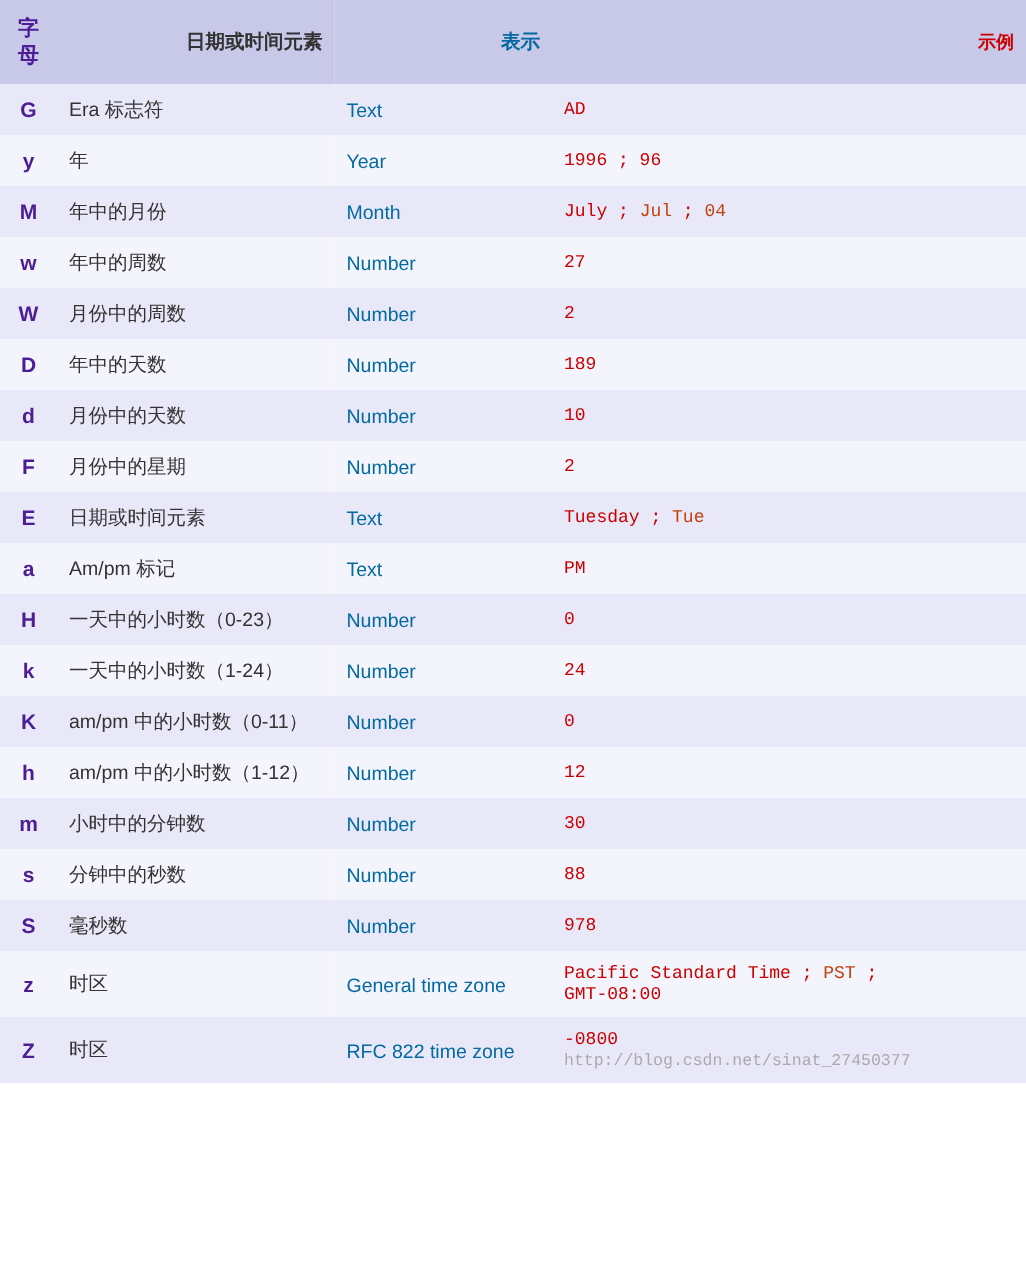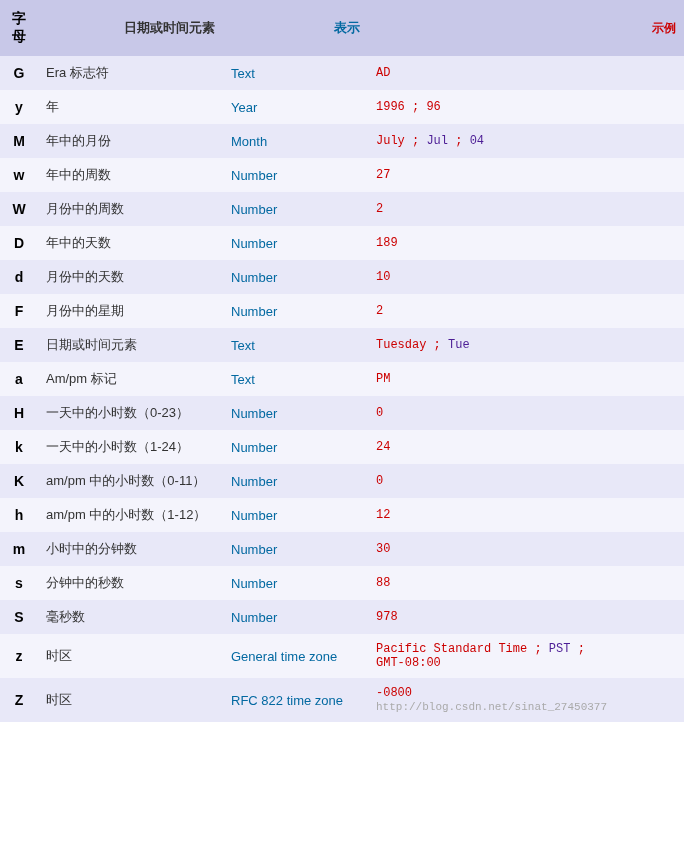--- a/index.html
+++ b/index.html
@@ -29,21 +29,21 @@
     tbody tr:nth-child(even) {
       background: #f4f4fc;
     }
     td {
       padding: 8px 8px;
       vertical-align: middle;
       color: #333;
     }
     .col-char {
       width: 38px;
-      color: #000000;
+      color: #4c1d95;
       font-weight: bold;
       font-size: 14px;
       text-align: center;
       margin-top: 47px;
     }
     .col-element {
       width: 185px;
       color: #333;
       font-size: 13px;
     }
@@ -55,21 +55,21 @@
     .col-example {
       color: #cc0000;
       font-family: 'Courier New', monospace;
       font-size: 12px;
     }
     .col-example .normal {
       color: #cc0000;
       font-family: 'Courier New', monospace;
     }
     .col-example .blue {
-      color: #4c1d95;
+      color: #c2410c;
       font-family: 'Courier New', monospace;
     }
     .watermark {
       color: #aaa;
       font-size: 11px;
       font-family: Liberation Mono, monospace;
     }
   </style>
 </head>
 <body>

